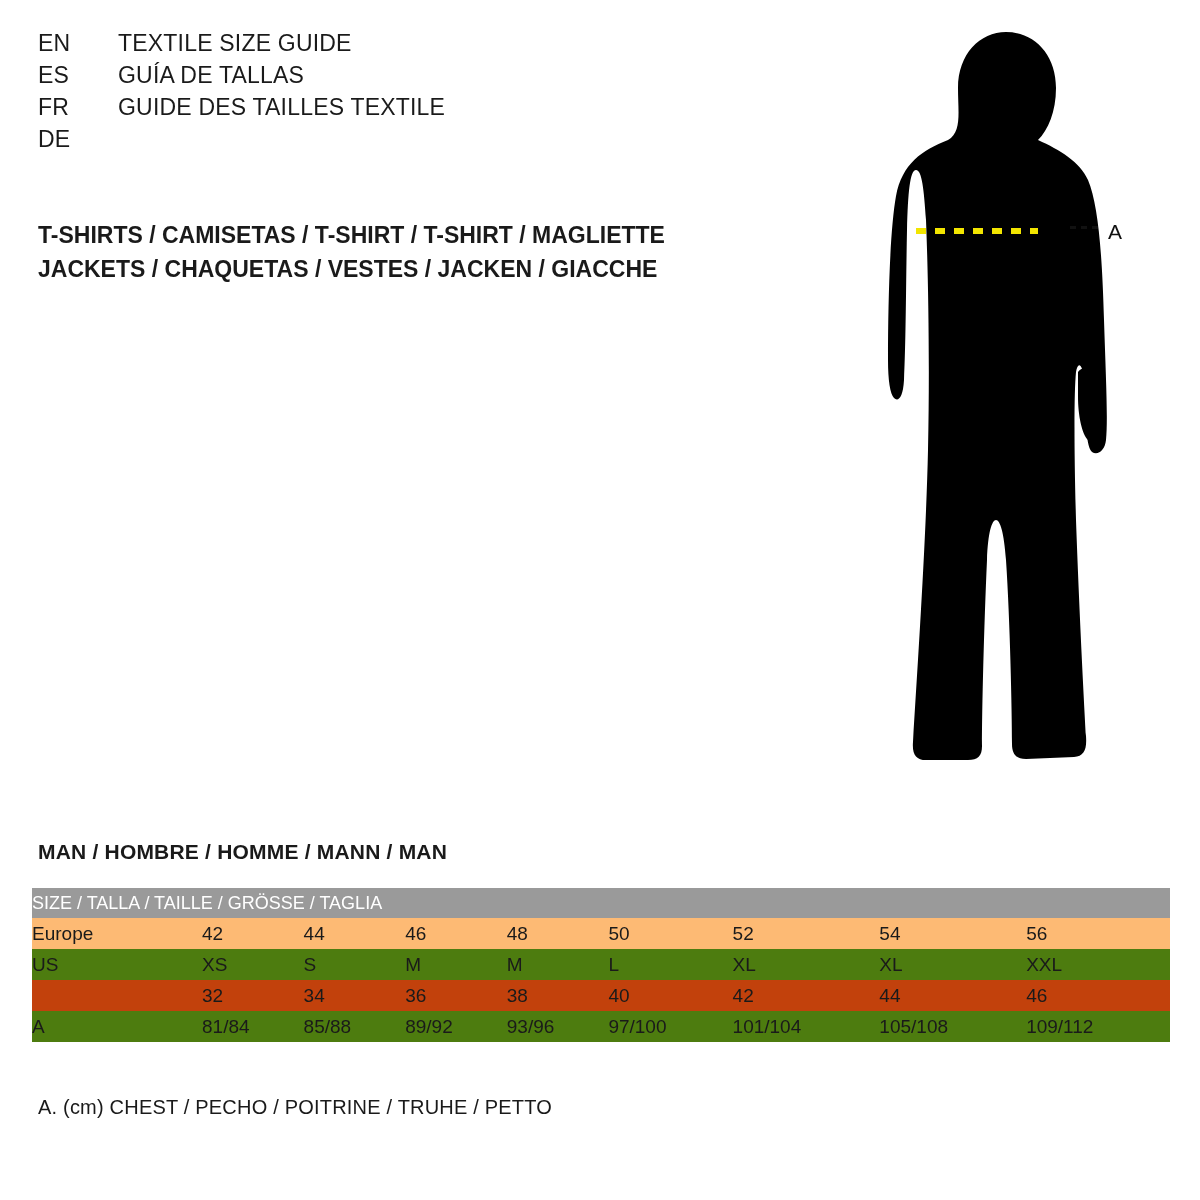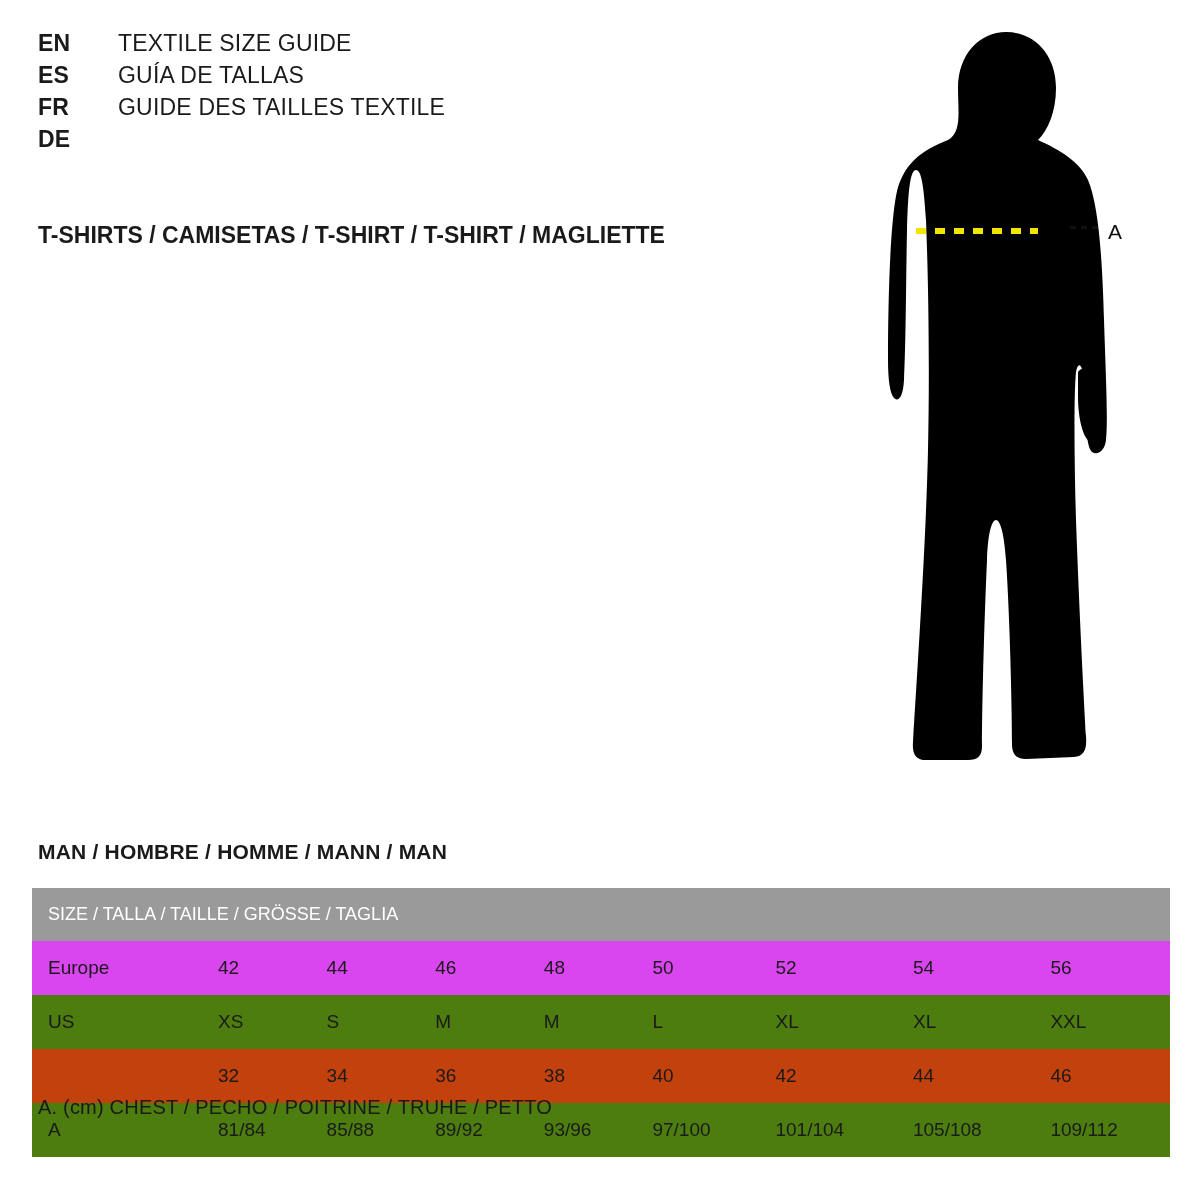--- a/index.html
+++ b/index.html
@@ -29,21 +29,21 @@
   .lang-row {
     display: flex;
     align-items: baseline;
     height: 32px;
     font-size: 23px;
     letter-spacing: 0.2px;
   }
   .lang-code {
     width: 80px;
     flex: 0 0 80px;
-    font-weight: 700;
+    font-weight: 400;
   }
   .lang-text {
     font-weight: 400;
     white-space: nowrap;
   }
 
   .cat-block {
     position: absolute;
     left: 38px;
     top: 218px;
@@ -94,32 +94,32 @@
   }
   table.size-table {
     position: absolute;
     left: 32px;
     top: 888px;
     width: 1138px;
     border-collapse: collapse;
     font-size: 19px;
   }
   table.size-table td {
-    padding: 16px;
+    padding: 0;
     height: 31px;
     vertical-align: middle;
   }
   tr.head-row td {
     background: #9a9a9a;
     color: #ffffff;
     font-size: 18px;
     font-weight: normal;
     height: 30px;
   }
-  tr.band td { background: #d946ef; }
+  tr.band td { background: #fdba74; }
   tr.band-light td { background: #4d7c0f; }
   tr.band-mid td { background: #c2410c; }
   td.label-cell {
     padding-left: 10px;
     text-align: left;
     white-space: nowrap;
   }
   td.val-cell {
     text-align: left;
     white-space: nowrap;
@@ -150,20 +150,21 @@
       <div class="lang-code">FR</div>
       <div class="lang-text">GUIDE DES TAILLES TEXTILE</div>
     </div>
     <div class="lang-row">
       <div class="lang-code">DE</div>
     </div>
   </div>
 
   <div class="cat-block">
     <div class="cat-row">T-SHIRTS / CAMISETAS / T-SHIRT / T-SHIRT / MAGLIETTE</div>
+    <div class="cat-row">JACKETS / CHAQUETAS / VESTES / JACKEN / GIACCHE</div>
   </div>
 
   <div class="figure-wrap">
     <svg width="350" height="770" viewBox="0 0 350 770" xmlns="http://www.w3.org/2000/svg">
       <path fill="#000000" d="
         M 128 68
         C 128 34, 150 12, 176 12
         C 204 12, 226 34, 226 68
         C 226 92, 218 110, 208 120
         C 230 130, 250 142, 258 160

